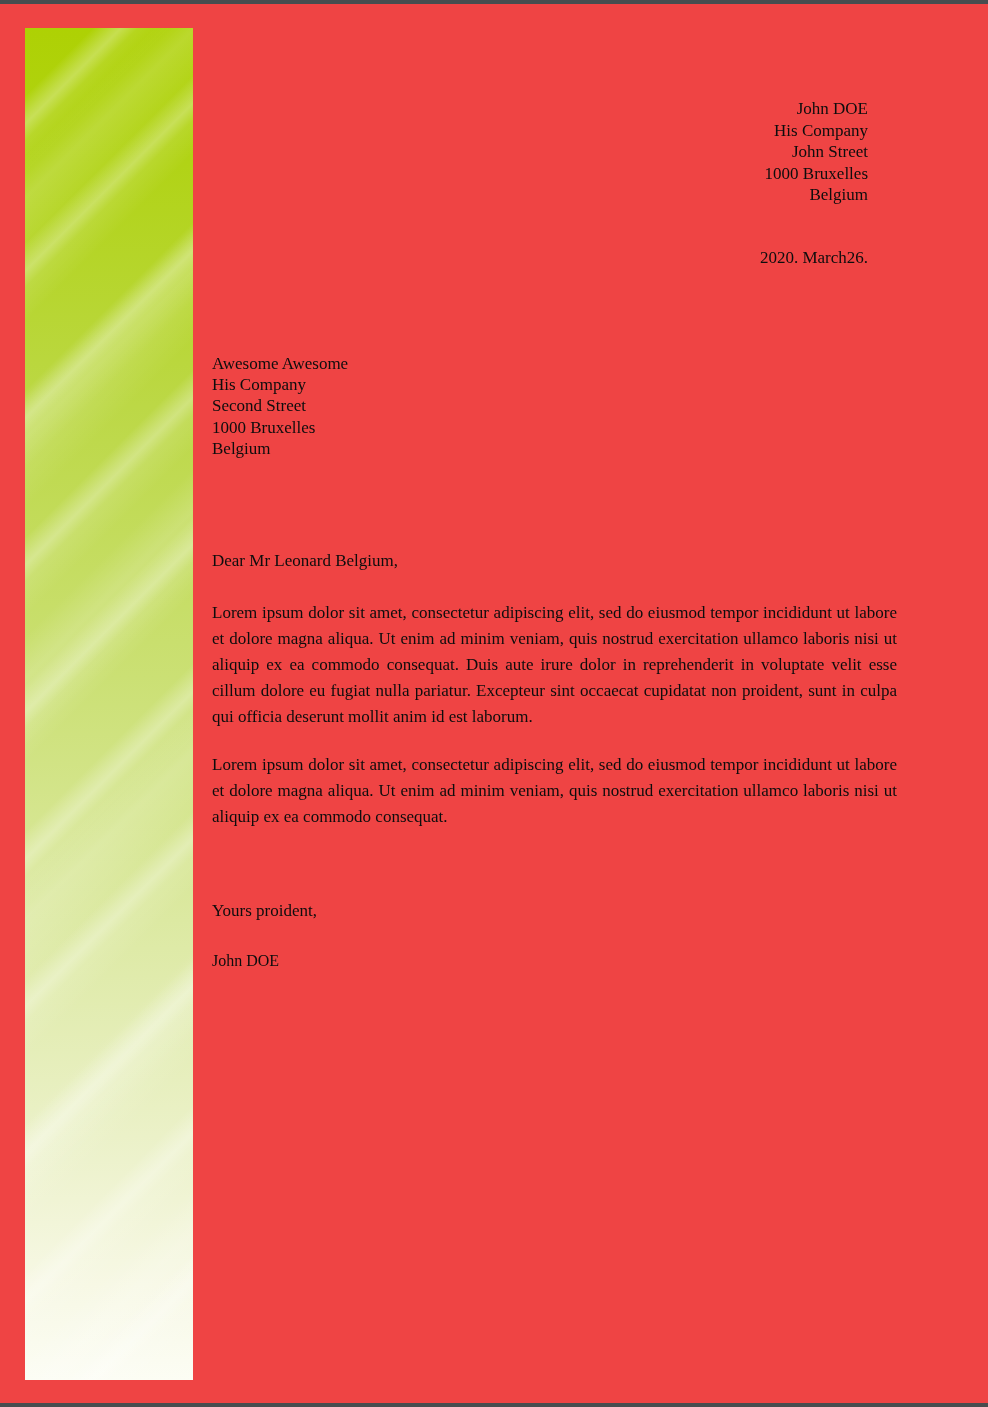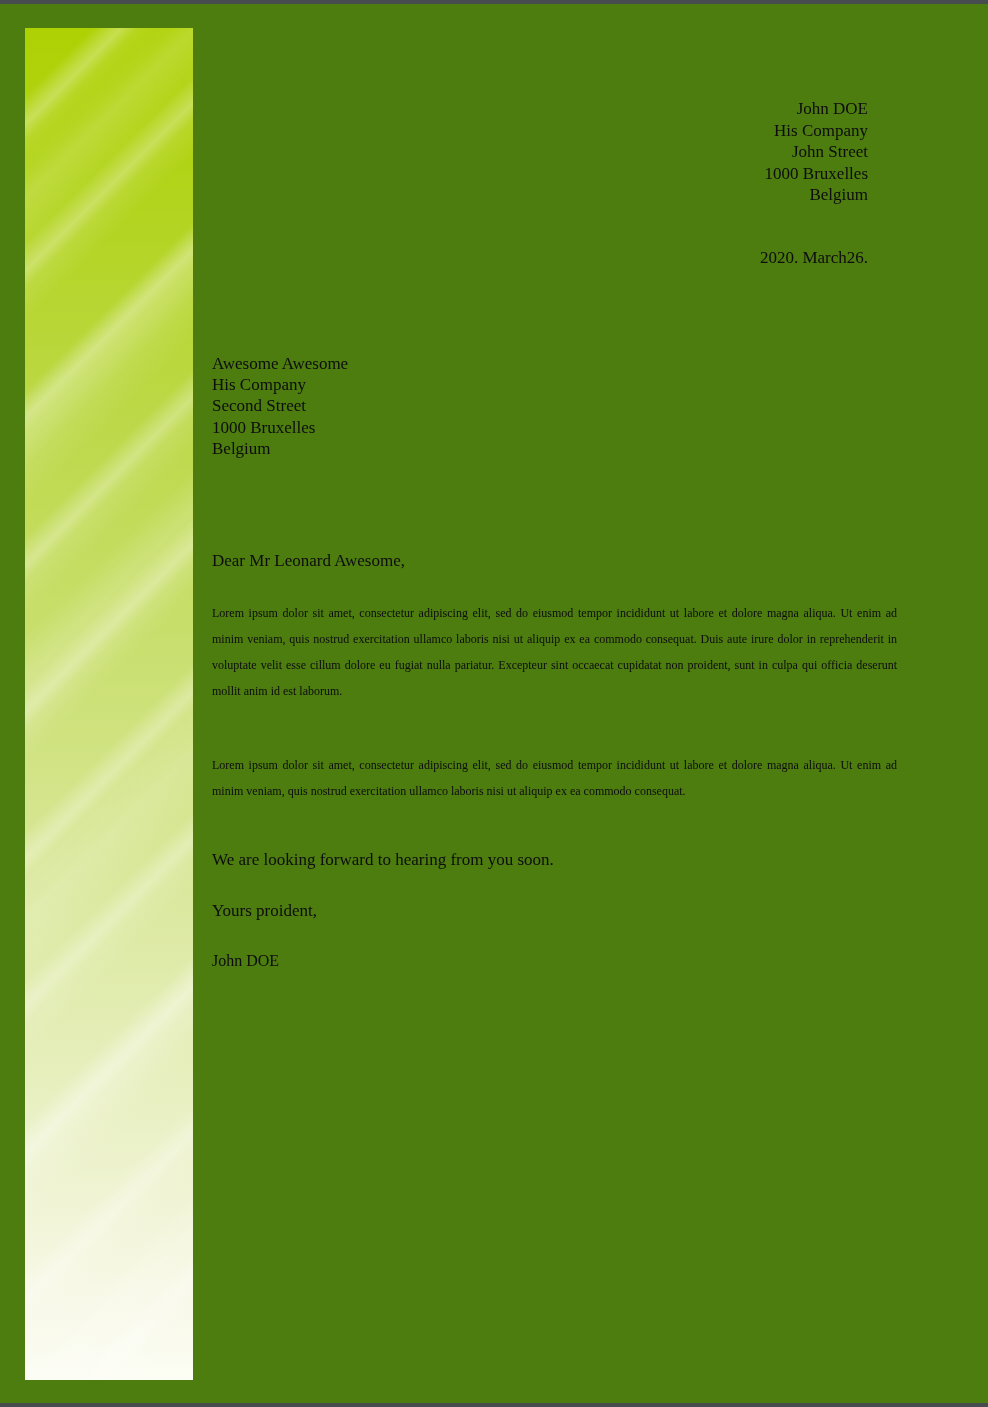--- a/index.html
+++ b/index.html
@@ -6,21 +6,21 @@
 
   html, body {
     background: #ffffff;
     font-family: "Liberation Serif", "DejaVu Serif", serif;
   }
 
   .page {
     position: relative;
     width: 988px;
     height: 1407px;
-    background: #4d7c0f;
+    background: #ef4444;
     border-top: 4px solid #474d4f;
     border-bottom: 4px solid #474d4f;
     overflow: hidden;
     color: #0d0d0d;
   }
 
   
   .sidebar-bar {
     position: absolute;
     left: 25px;
@@ -81,21 +81,21 @@
 
   .salutation {
     left: 212px;
     top: 547px;
     font-size: 17px;
   }
 
   .body-par {
     left: 212px;
     width: 685px;
-    font-size: 12px;
+    font-size: 17px;
     line-height: 26px;
     text-align: justify;
   }
 
   .par-1 { top: 596px; }
   .par-2 { top: 748px; }
 
   .closing-line {
     left: 212px;
     top: 846px;
@@ -132,25 +132,24 @@
   <div class="block date-line">2020. March26.</div>
 
   <div class="block recipient-block">
     <div>Awesome Awesome</div>
     <div>His Company</div>
     <div>Second Street</div>
     <div>1000 Bruxelles</div>
     <div>Belgium</div>
   </div>
 
-  <div class="block salutation">Dear Mr Leonard Awesome,</div>
+  <div class="block salutation">Dear Mr Leonard Belgium,</div>
 
   <p class="block body-par par-1">Lorem ipsum dolor sit amet, consectetur adipiscing elit, sed do eiusmod tempor incididunt ut labore et dolore magna aliqua. Ut enim ad minim veniam, quis nostrud exercitation ullamco laboris nisi ut aliquip ex ea commodo consequat. Duis aute irure dolor in reprehenderit in voluptate velit esse cillum dolore eu fugiat nulla pariatur. Excepteur sint occaecat cupidatat non proident, sunt in culpa qui officia deserunt mollit anim id est laborum.</p>
 
   <p class="block body-par par-2">Lorem ipsum dolor sit amet, consectetur adipiscing elit, sed do eiusmod tempor incididunt ut labore et dolore magna aliqua. Ut enim ad minim veniam, quis nostrud exercitation ullamco laboris nisi ut aliquip ex ea commodo consequat.</p>
 
-  <div class="block closing-line">We are looking forward to hearing from you soon.</div>
 
   <div class="block valediction">Yours proident,</div>
 
   <div class="block signature">John DOE</div>
 
 </div>
 
 </body></html>

